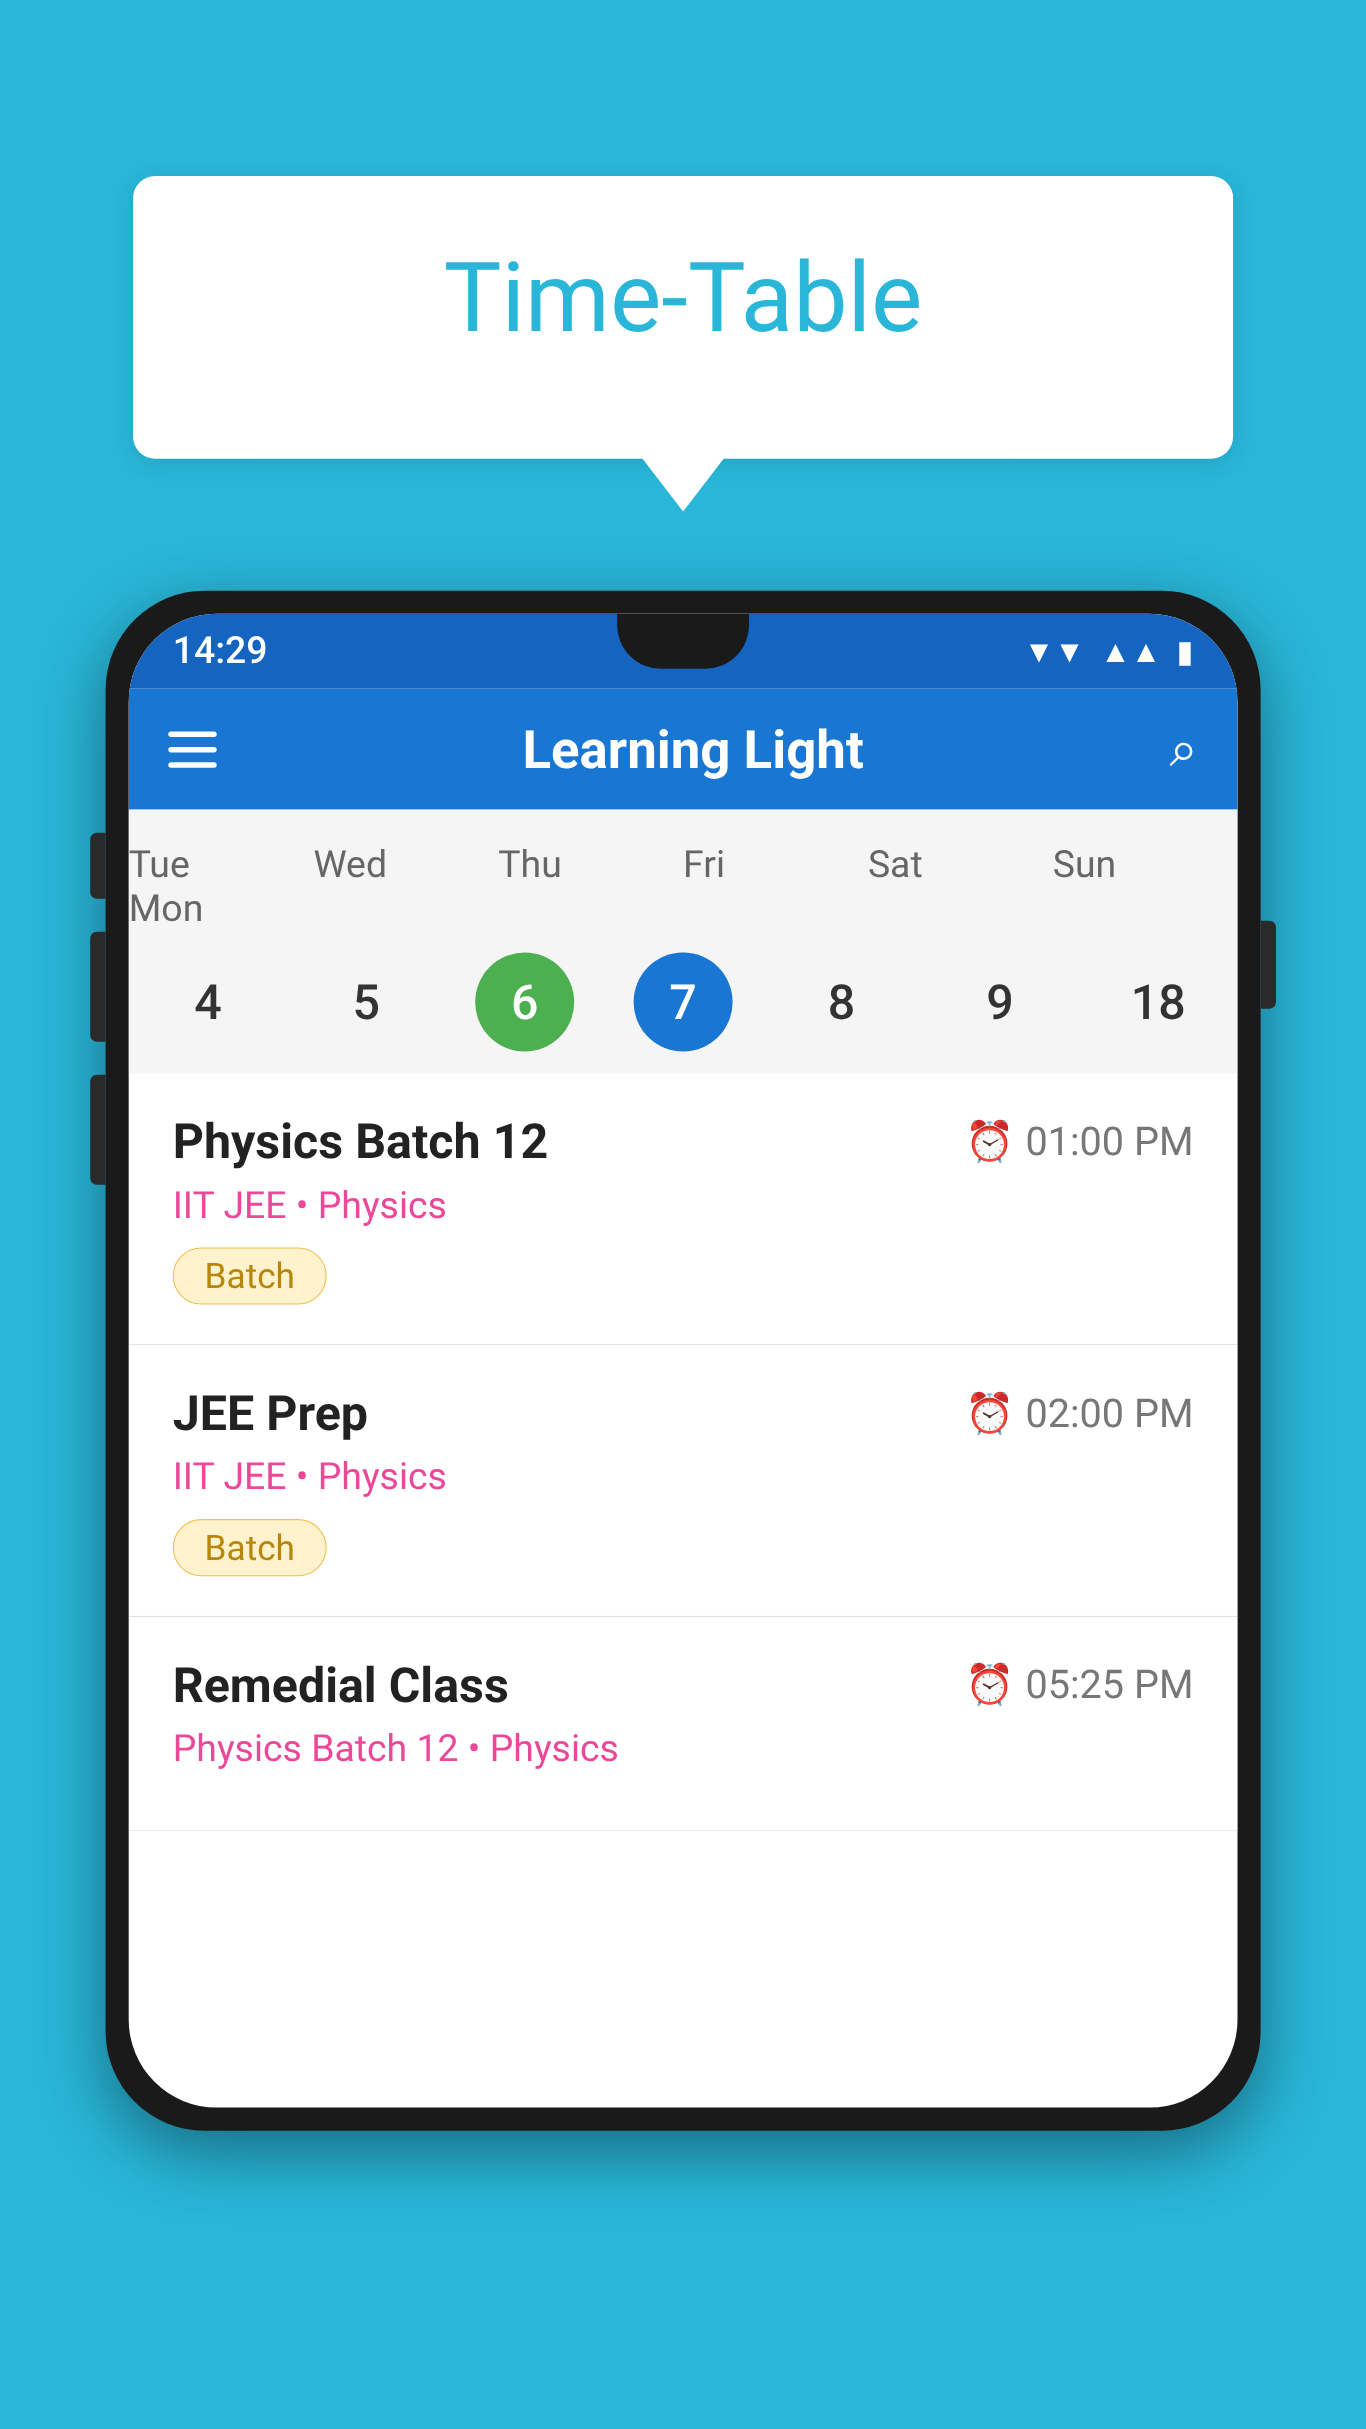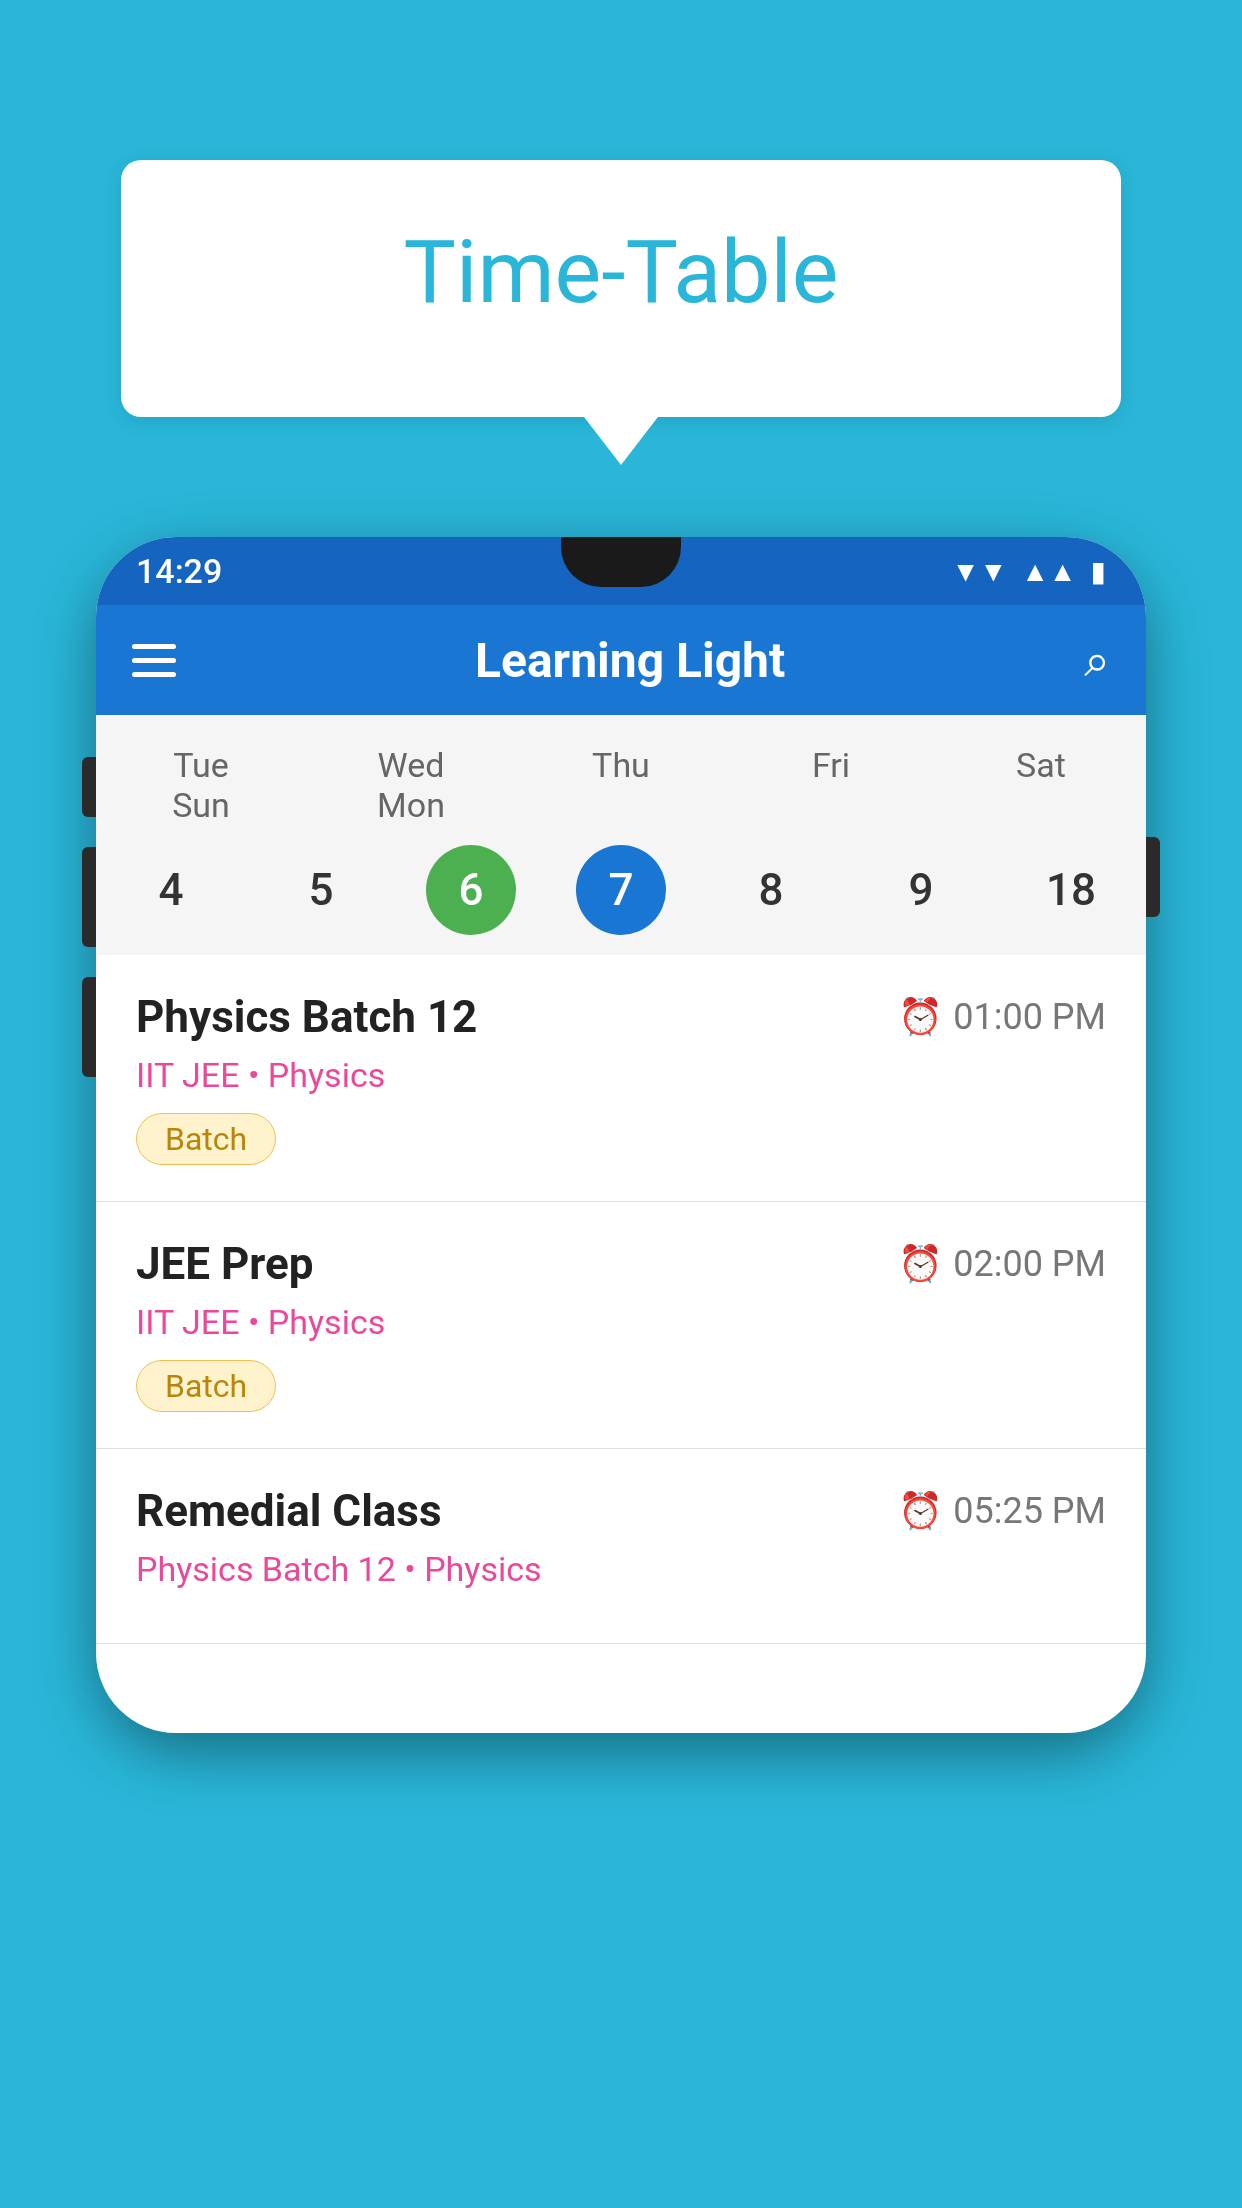--- a/index.html
+++ b/index.html
@@ -61,24 +61,24 @@
       width: 1050px;
       height: 1400px;
     }
 
     .phone-frame {
       position: absolute;
       top: 0;
       left: 50%;
       transform: translateX(-50%);
       width: 1050px;
-      height: 1196px;
+      height: 1400px;
       background: #1a1a1a;
       border-radius: 90px;
-      padding: 0;
+      padding: 21px;
       box-shadow: 0 20px 60px rgba(0,0,0,0.4);
     }
 
     .phone-inner {
       width: 100%;
       height: 100%;
       background: white;
       border-radius: 80px;
       overflow: hidden;
       position: relative;
@@ -161,22 +161,21 @@
     }
 
     
     .calendar-strip {
       background: #F5F5F5;
       padding: 20px 0 0;
     }
 
     .day-headers {
       display: grid;
-      grid-template-columns: repeat(5, 1fr);
-      text-align: center;
+      grid-template-columns: repeat(6, 1fr);
       padding: 10px 0;
     }
 
     .day-header {
       font-size: 34px;
       color: #666;
       font-weight: 400;
     }
 
     .day-numbers {

